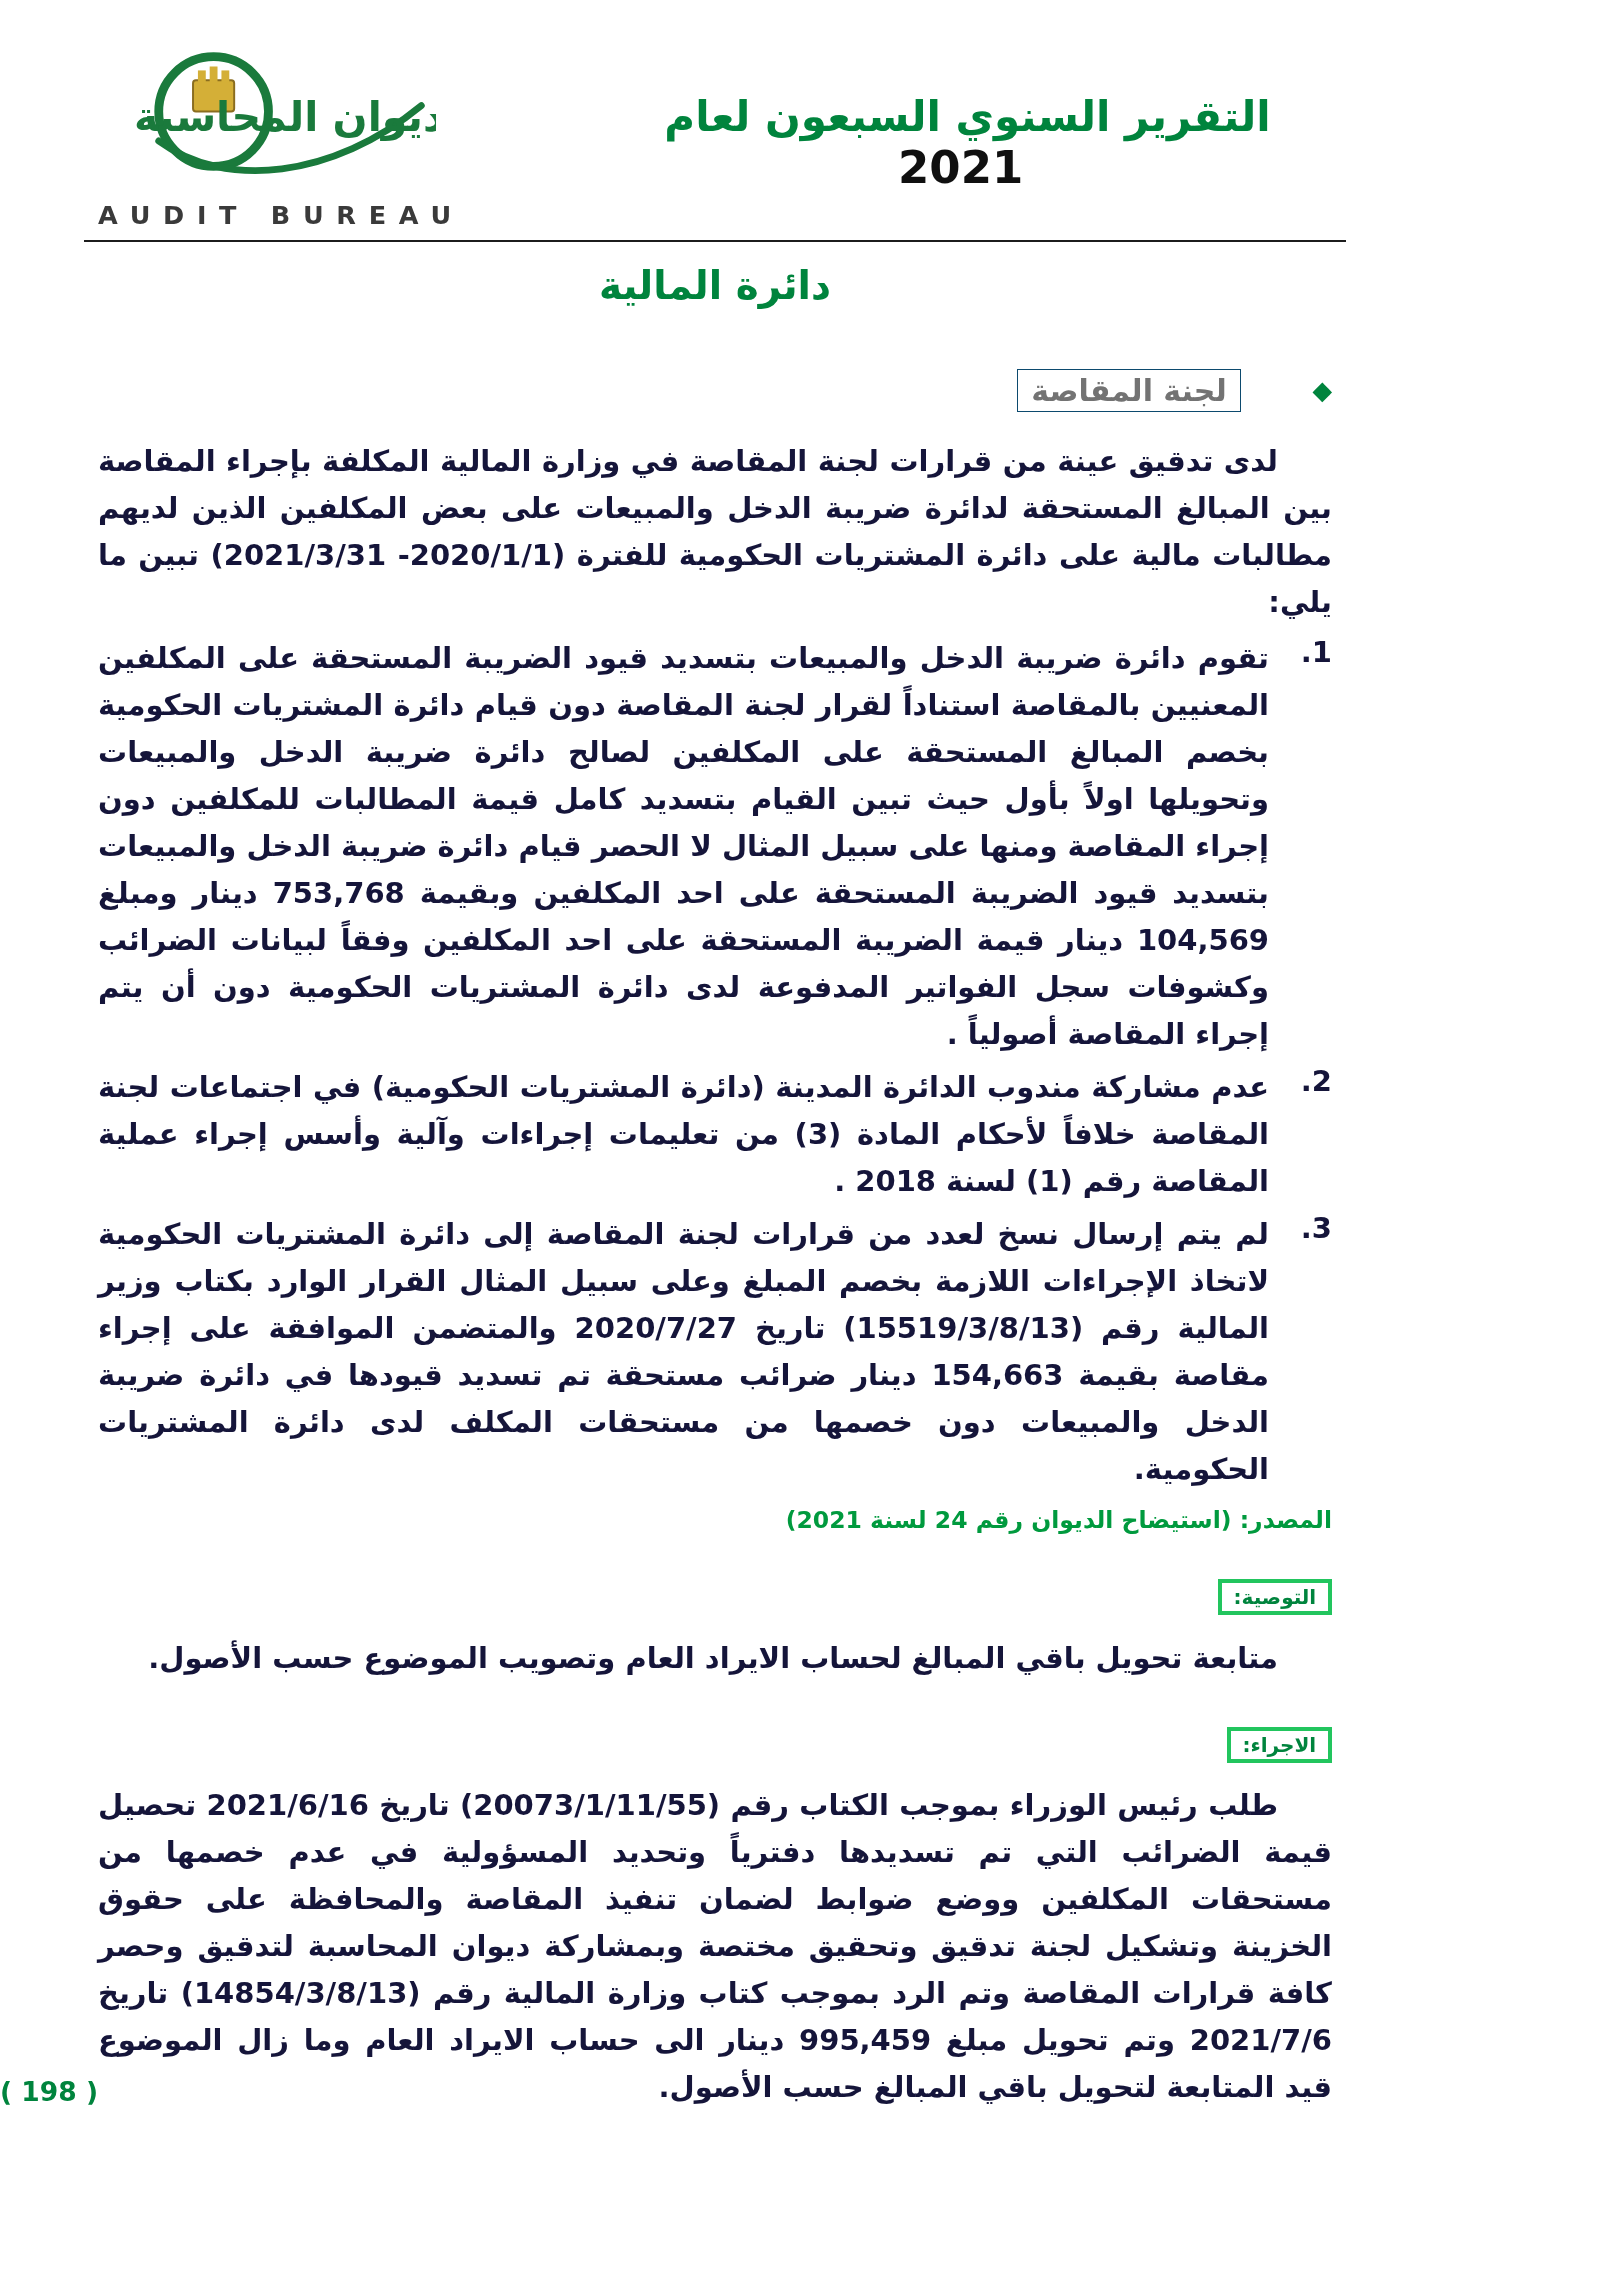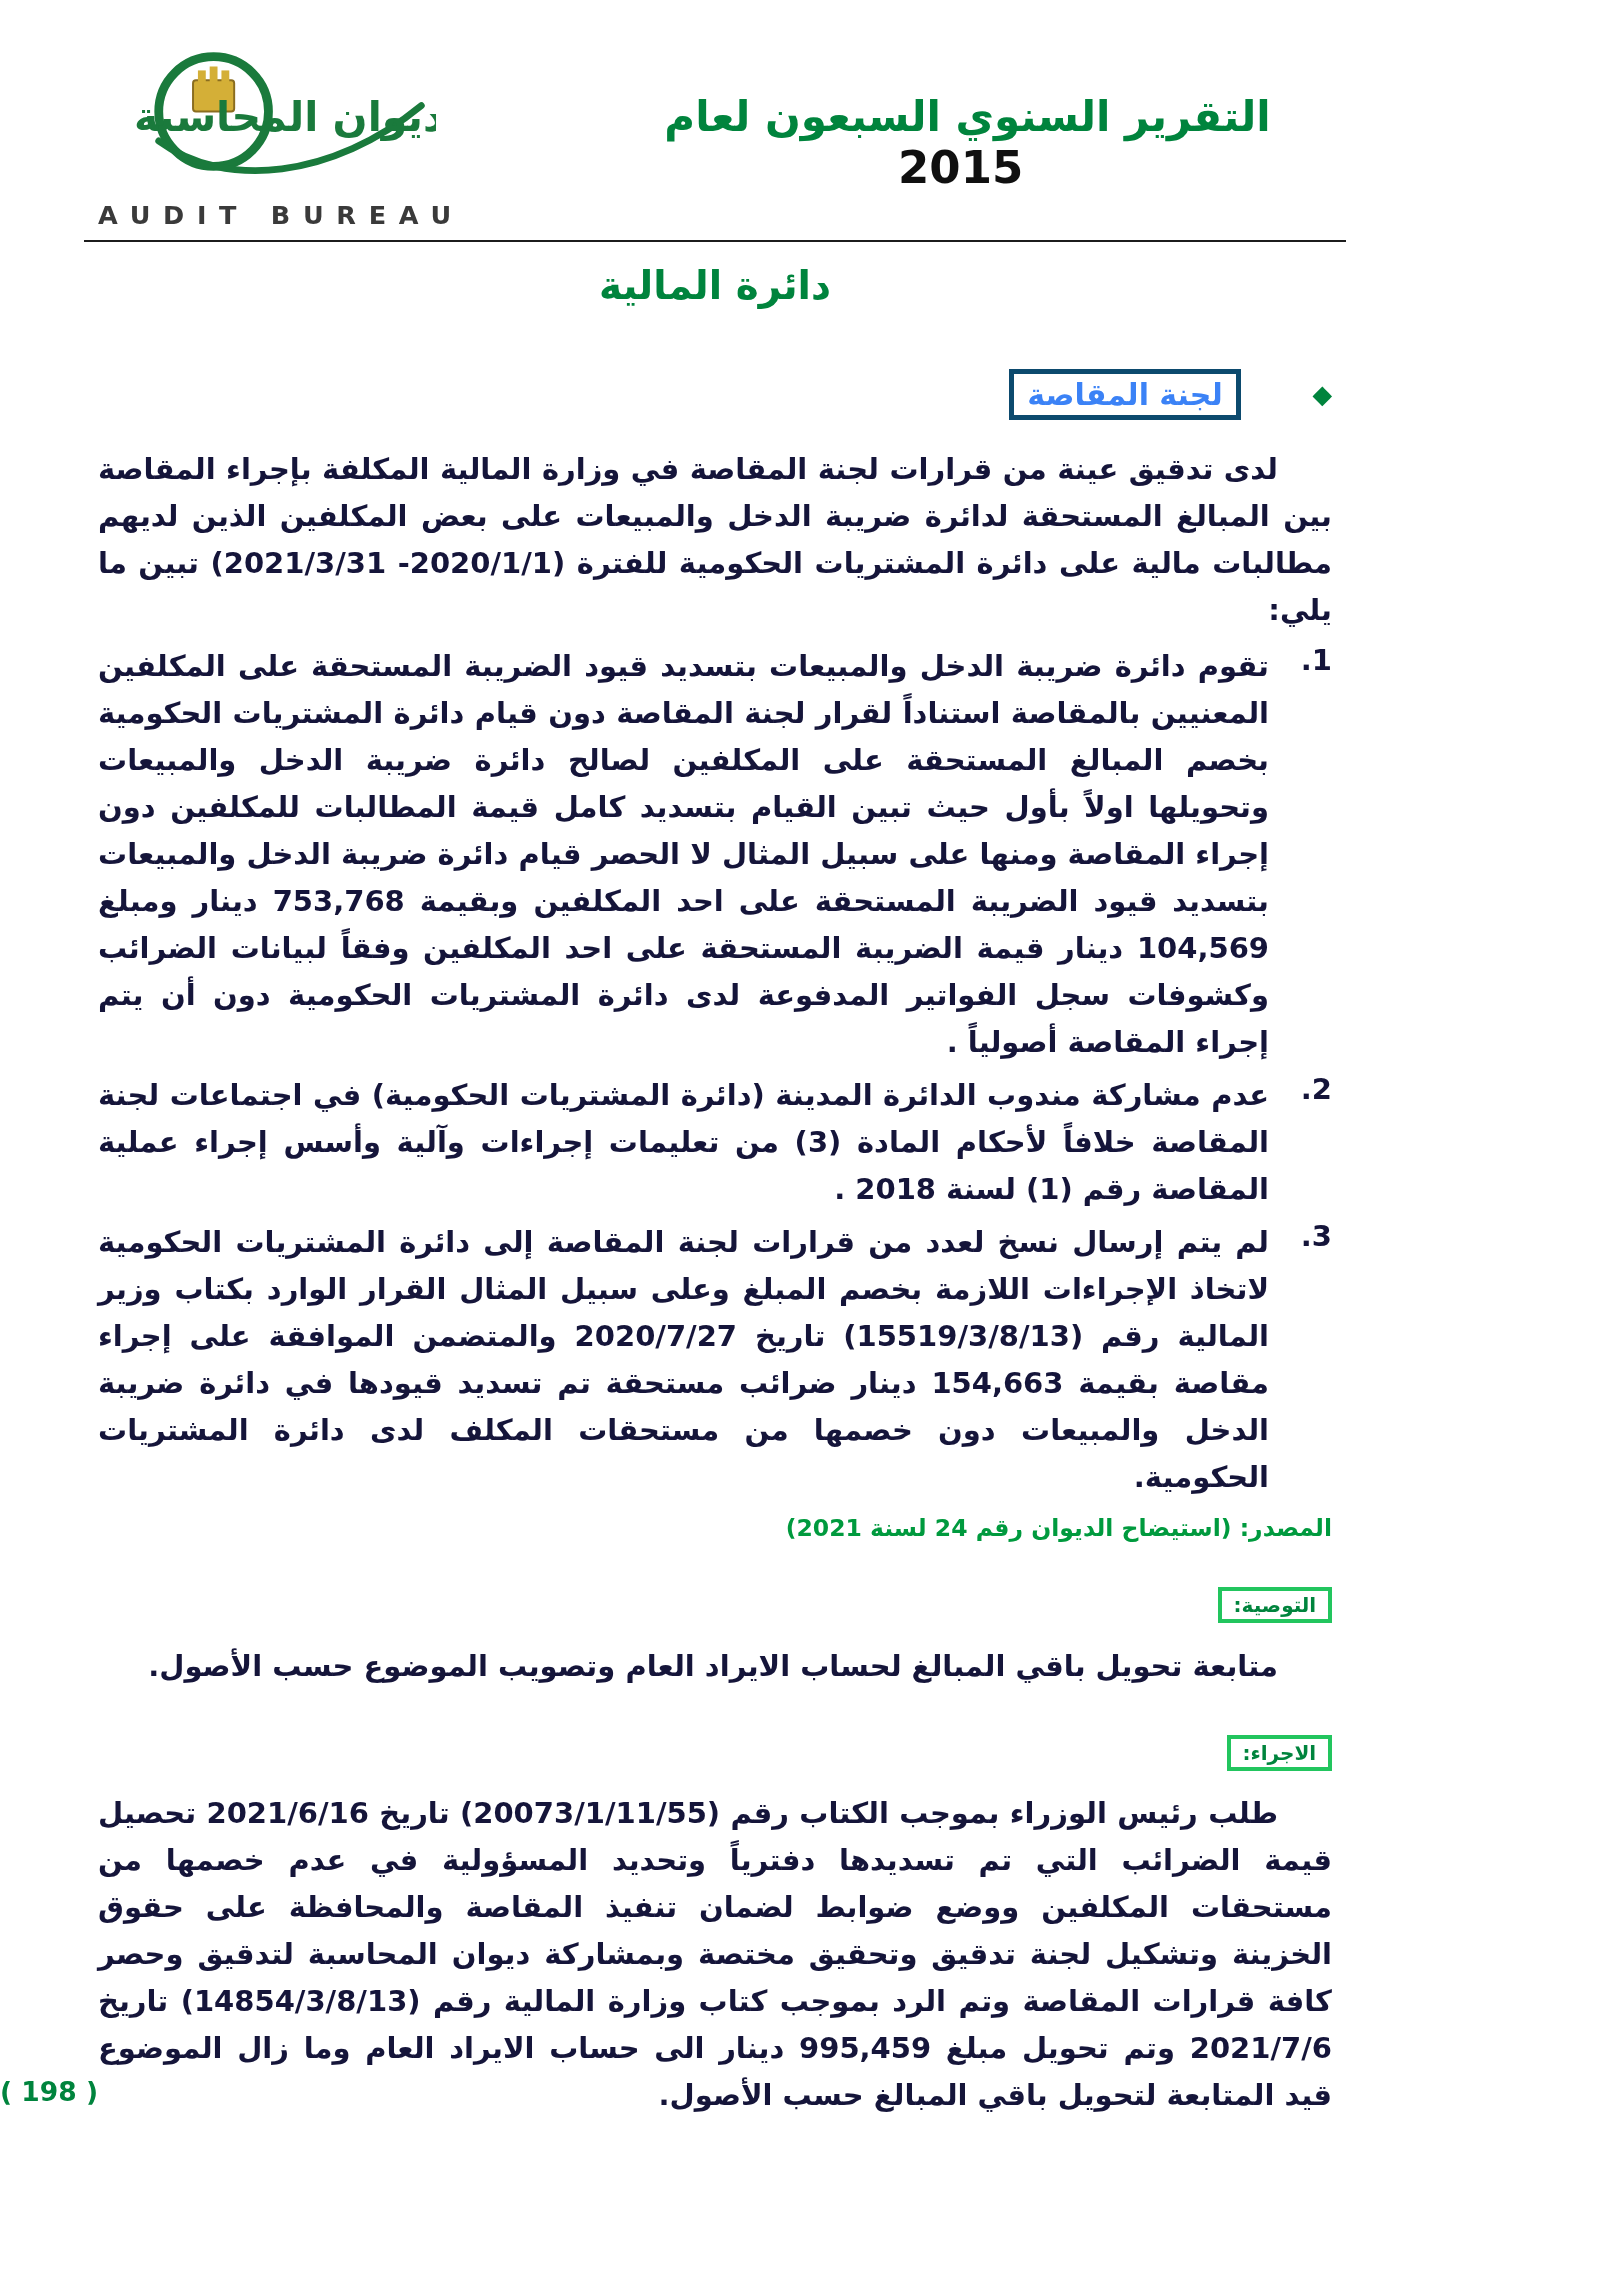--- a/index.html
+++ b/index.html
@@ -69,23 +69,23 @@
     gap: 71px;
     margin-bottom: 25.5px;
   }
   .diamond {
     color: #00843d;
     font-size: 25.5px;
     line-height: 1;
   }
   .boxed {
     display: inline-block;
-    border: 5px solid #0c4a6e;
+    border: 1px solid #0c4a6e;
     padding: 2.9px 13.7px;
-    color: #3b82f6;
+    color: #737373;
     font-size: 30px;
     font-weight: bold;
     background: #ffffff;
   }
   .para {
     font-size: 29px;
     font-weight: bold;
     line-height: 1.62;
     text-align: justify;
     color: #15153a;
@@ -142,21 +142,21 @@
           <rect x="102" y="30" width="8" height="12" fill="#d4af37"></rect>
           <rect x="114" y="26" width="8" height="16" fill="#d4af37"></rect>
           <rect x="126" y="30" width="8" height="12" fill="#d4af37"></rect>
         </g>
         <text x="195" y="92" font-size="42" font-weight="bold" fill="#1a7a3c" text-anchor="middle" direction="rtl">ديوان المحاسبة</text>
       </svg>
       <div class="logo-subtitle">AUDIT BUREAU</div>
     </div>
     <div class="title-block">
       <span class="report-title">التقرير السنوي السبعون لعام</span>
-      <span class="report-year">2015</span>
+      <span class="report-year">2021</span>
     </div>
   </header>
 
   <div class="divider"></div>
 
   <h1 class="ministry-title">دائرة المالية</h1>
 
   <div class="content">
 
     <div class="section-heading">

